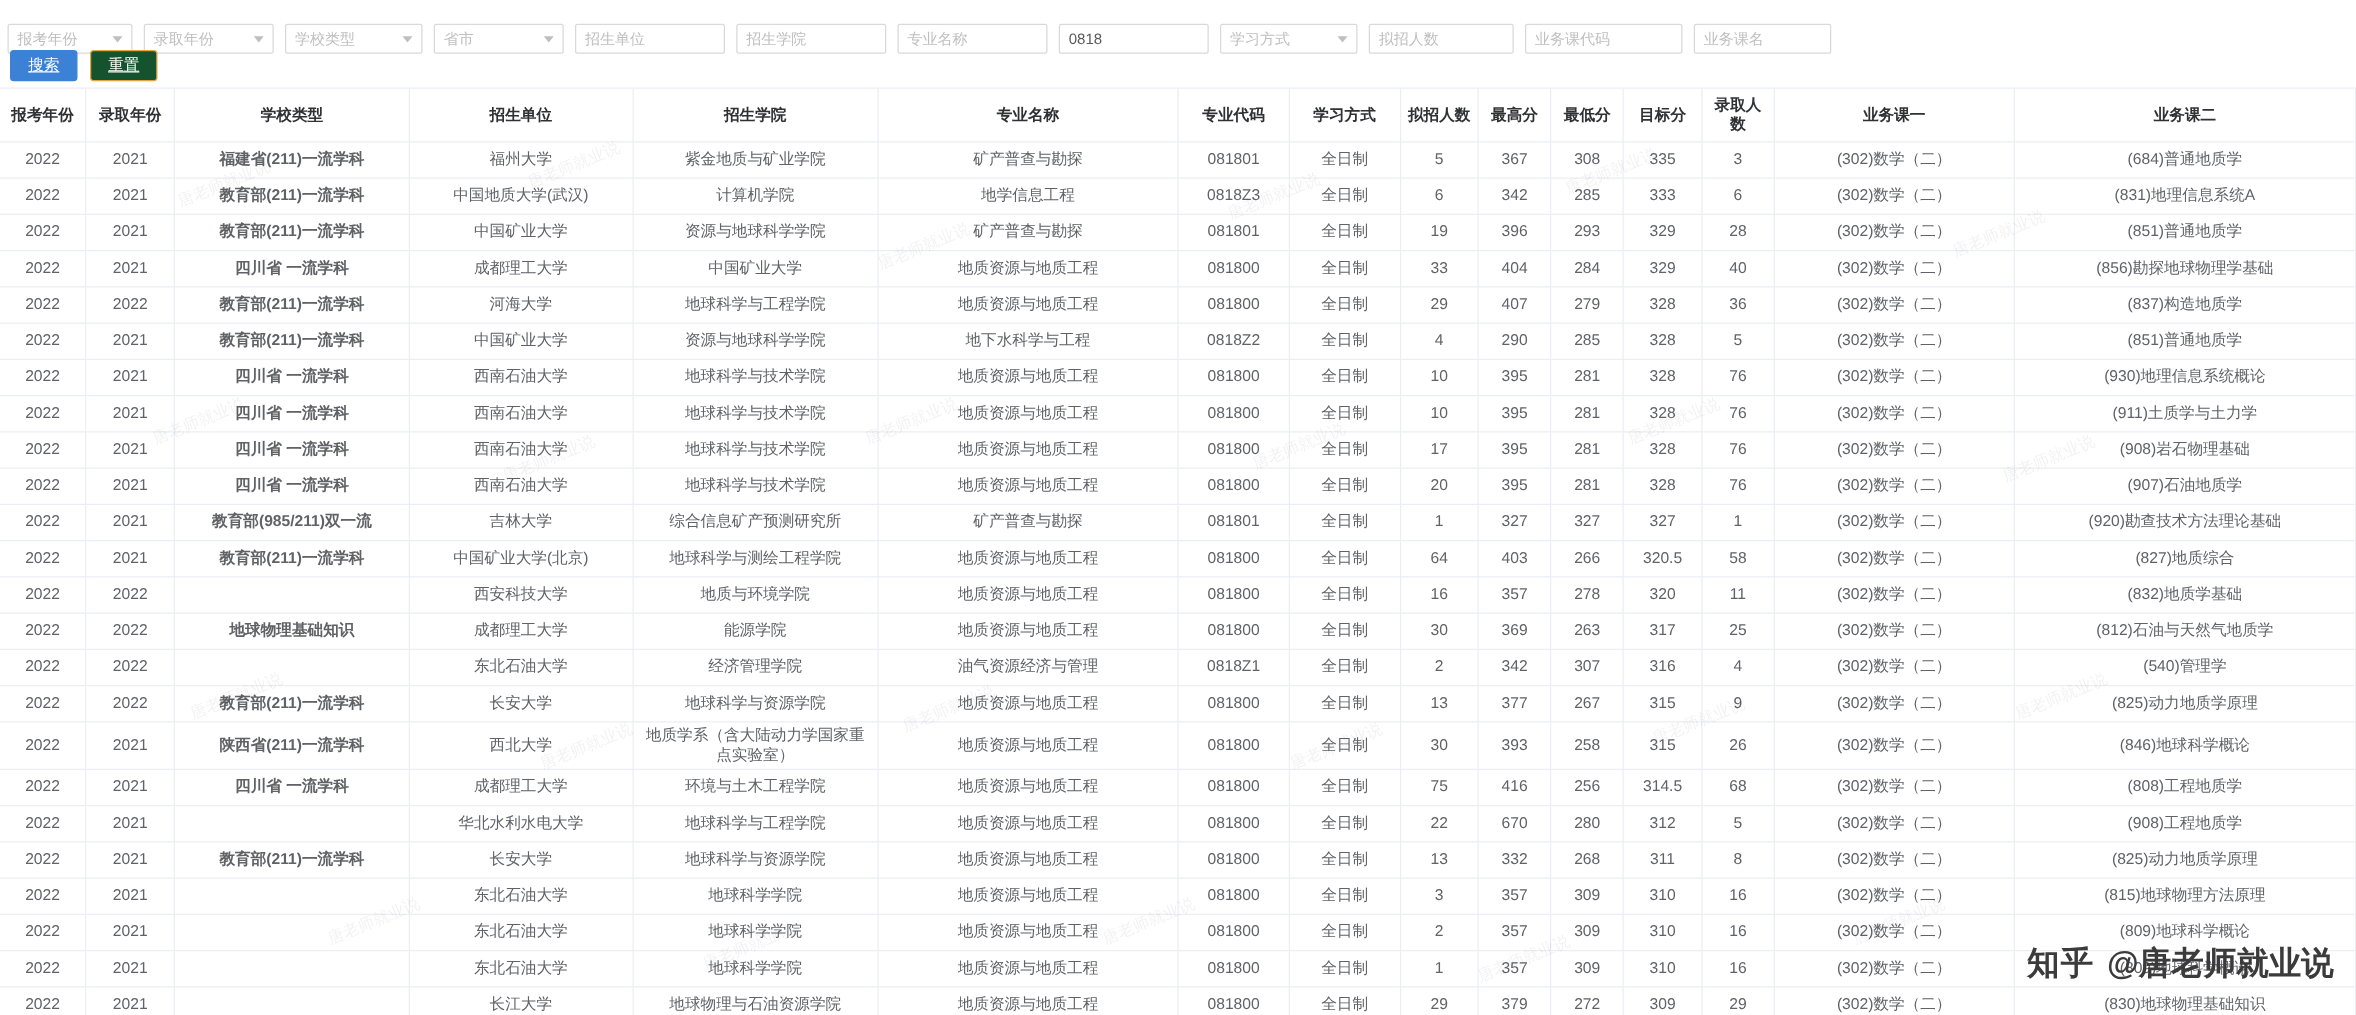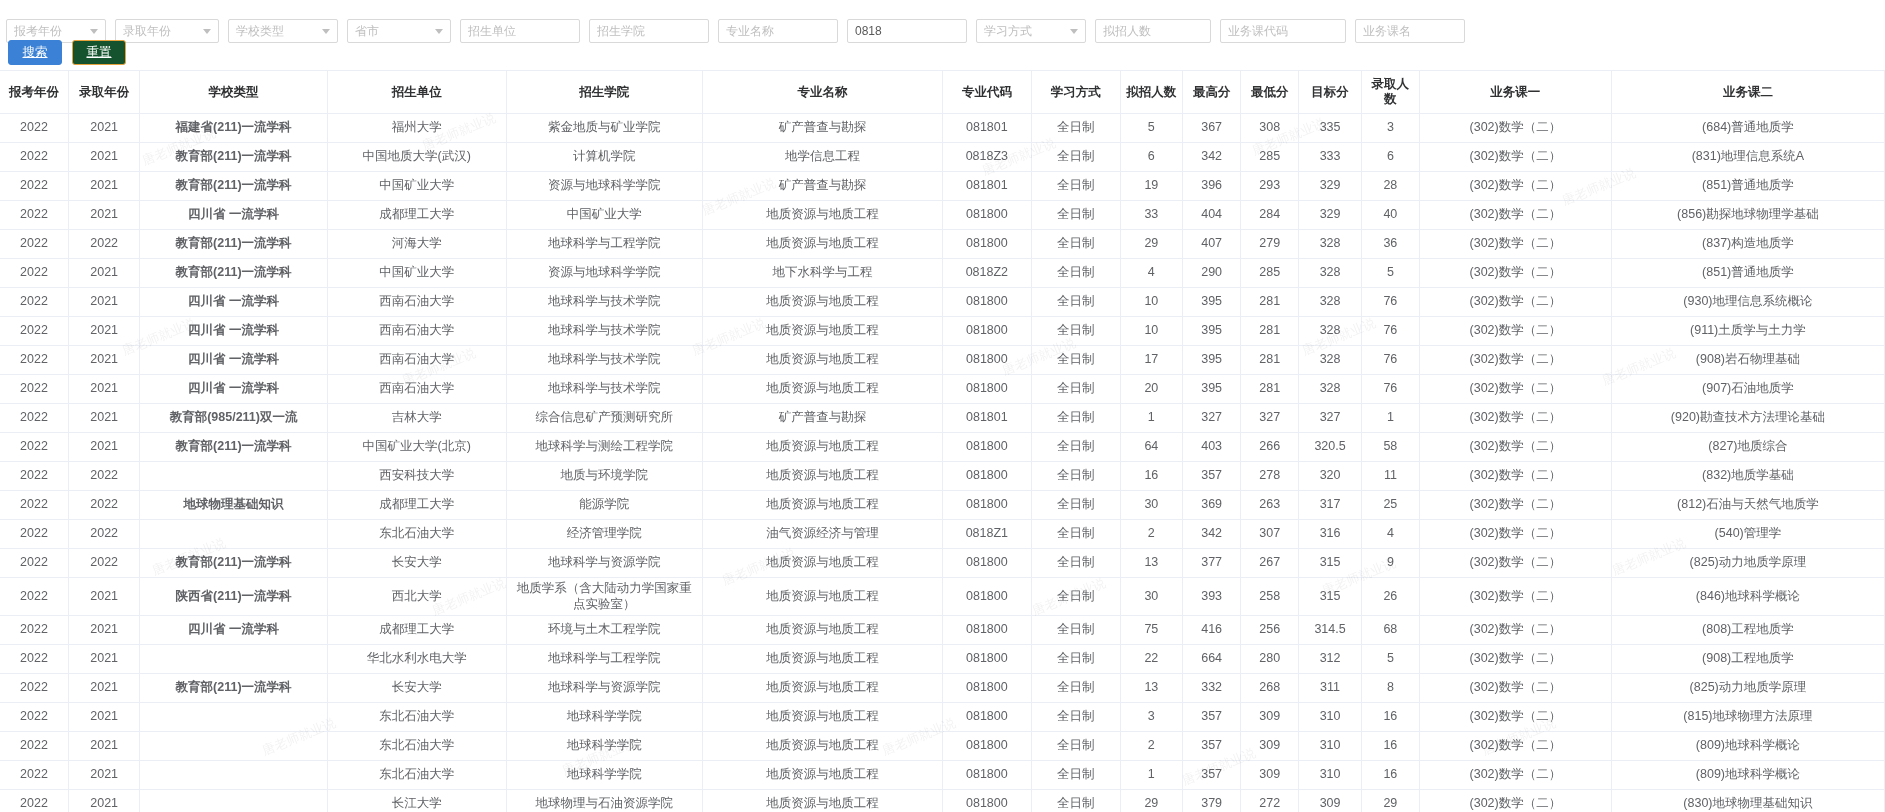--- a/index.html
+++ b/index.html
@@ -589,21 +589,21 @@
           <tr>
             <td class="c0">2022</td>
             <td class="c1">2021</td>
             <td class="c2"></td>
             <td class="c3">华北水利水电大学</td>
             <td class="c4">地球科学与工程学院</td>
             <td class="c5">地质资源与地质工程</td>
             <td class="c6">081800</td>
             <td class="c7">全日制</td>
             <td class="c8">22</td>
-            <td class="c9">664</td>
+            <td class="c9">670</td>
             <td class="c10">280</td>
             <td class="c11">312</td>
             <td class="c12">5</td>
             <td class="c13">(302)数学（二）</td>
             <td class="c14">(908)工程地质学</td>
           </tr>
           <tr>
             <td class="c0">2022</td>
             <td class="c1">2021</td>
             <td class="c2">教育部(211)一流学科</td>
@@ -728,17 +728,21 @@
       <div class="wm" style="left: 1030px; top: 560px;">唐老师就业说</div>
       <div class="wm" style="left: 1320px; top: 540px;">唐老师就业说</div>
       <div class="wm" style="left: 1610px; top: 520px;">唐老师就业说</div>
       <div class="wm" style="left: 260px; top: 700px;">唐老师就业说</div>
       <div class="wm" style="left: 560px; top: 720px;">唐老师就业说</div>
       <div class="wm" style="left: 880px; top: 700px;">唐老师就业说</div>
       <div class="wm" style="left: 1180px; top: 730px;">唐老师就业说</div>
       <div class="wm" style="left: 1480px; top: 700px;">唐老师就业说</div>
     </div>
 
+  <div class="brand-wm">
+    <span class="zhihu">知乎</span>
+    <span class="at">@唐老师就业说</span>
+  </div>
 
   <div class="hscroll">
     <div class="thumb"></div>
   </div>
 </div>
 
 </body></html>

